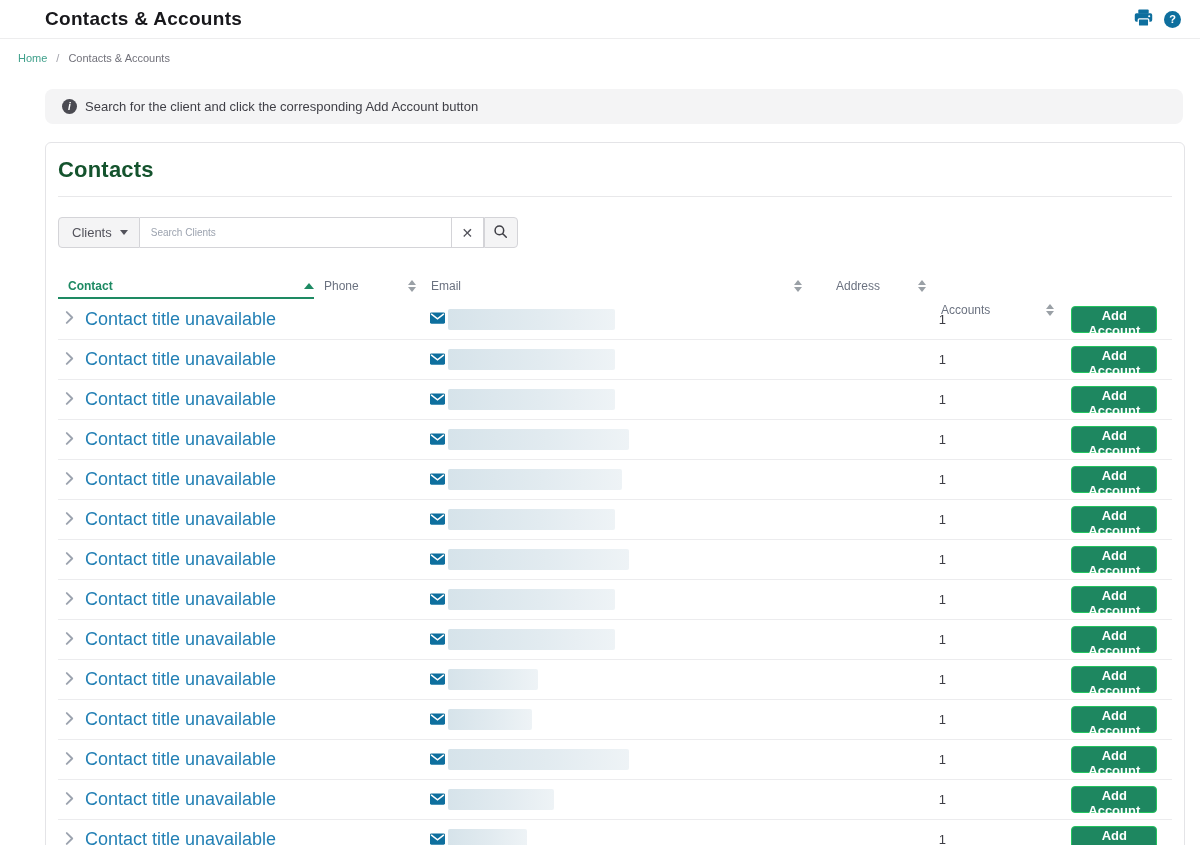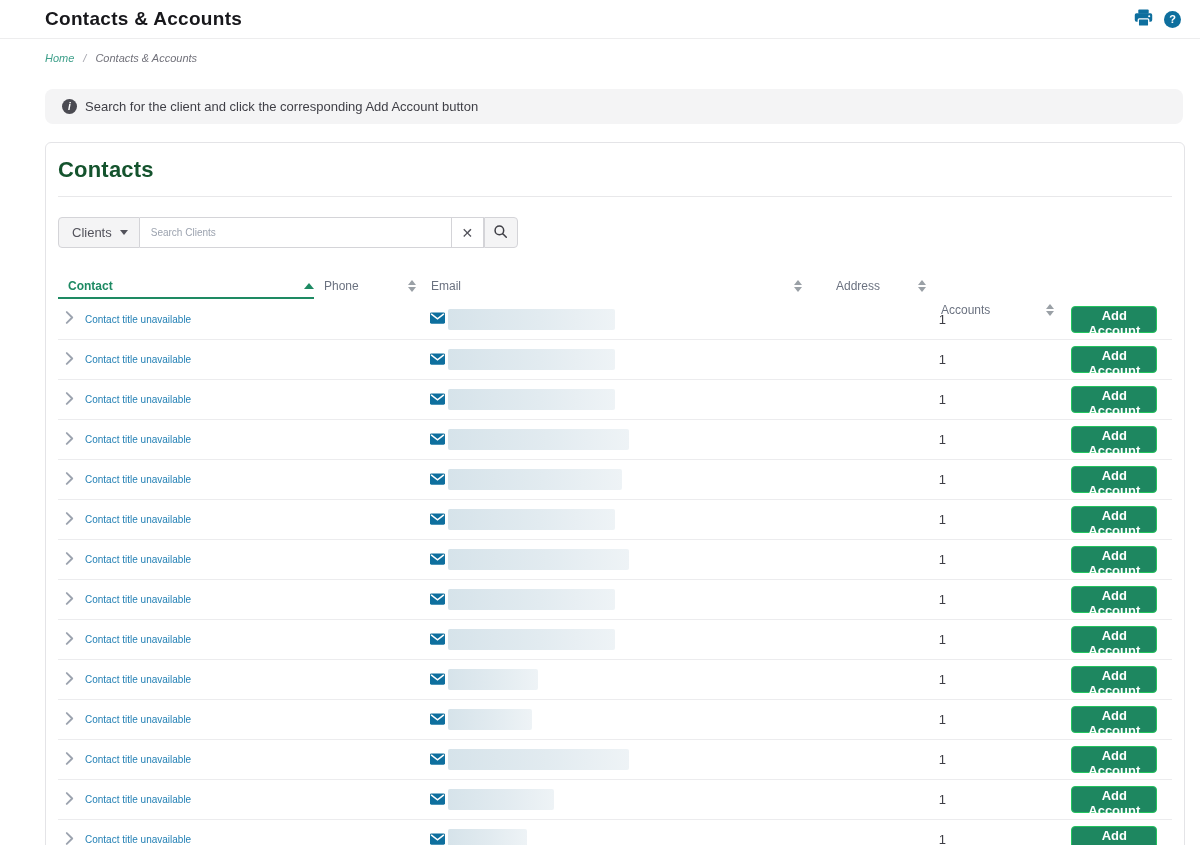--- a/index.html
+++ b/index.html
@@ -16,21 +16,21 @@
     padding:0 19px 0 45px; border-bottom:1px solid #ededee;
   }
   .page-title { font-size:19px; font-weight:bold; color:#17171b; letter-spacing:.3px; }
   .topbar-icons { display:flex; align-items:center; gap:11px; }
   .icon-btn { background:none; border:none; padding:0; cursor:pointer; display:flex; align-items:center; }
   .help-circle {
     width:17px; height:17px; border-radius:50%; background:#0e6f9e; color:#fff;
     font-size:11px; font-weight:bold; display:flex; align-items:center; justify-content:center;
   }
   
-  .breadcrumb { padding:13px 45px 0; display:flex; gap:9px; font-size:11px; color:#71717a; align-items:center;font-style:italic; }
+  .breadcrumb { padding:13px 18px 0; display:flex; gap:9px; font-size:11px; color:#71717a; align-items:center; }
   .breadcrumb a { color:#3fa08b; text-decoration:none; }
   .crumb-sep { color:#a1a1aa; }
   
   .banner {
     margin:25px 45px 0; width:1138px; height:35px; background:#f4f4f5; border-radius:8px;
     display:flex; align-items:center; gap:8px; padding:0 17px; font-size:13px; color:#3f3f46;
   }
   .info-circle {
     width:15px; height:15px; border-radius:50%; background:#4b4b52; color:#fff; flex:none;
     font-size:10px; font-weight:bold; font-style:italic; display:flex; align-items:center; justify-content:center;
@@ -80,21 +80,21 @@
   .th-address .sort { margin-right:15px; }
   .th-accounts .sort { margin-right:20px; }
   .tri-up { width:0; height:0; border-left:4px solid transparent; border-right:4px solid transparent; border-bottom:5px solid #9aa0a6; }
   .tri-down { width:0; height:0; border-left:4px solid transparent; border-right:4px solid transparent; border-top:5px solid #9aa0a6; }
   .tri-asc { border-left-width:5px; border-right-width:5px; border-bottom:6px solid #1e8a63; }
   
   .trow { display:flex; align-items:center; height:40px; }
   .tbody .trow + .trow { border-top:1px solid #ececee; }
   .c-contact { width:266px; display:flex; align-items:center; gap:11px; padding-left:7px; }
   .expander { background:none; border:none; padding:0; cursor:pointer; display:flex; align-items:center; }
-  .contact-link { font-size:10px; color:#2380b5; text-decoration:none; }
+  .contact-link { font-size:18px; color:#2380b5; text-decoration:none; }
   .c-phone { width:107px; }
   .c-email { width:405px; display:flex; align-items:center; gap:3px; }
   .bar {
     height:21px; border-radius:2px;
     background:linear-gradient(90deg,#d6e3ea 0%,#e2ebf0 55%,#eef3f6 100%);
   }
   .c-address { width:105px; }
   .c-accounts { width:133px; font-size:13px; color:#3f3f46; }
   .c-action { width:101px; display:flex; }
   .add-btn {

